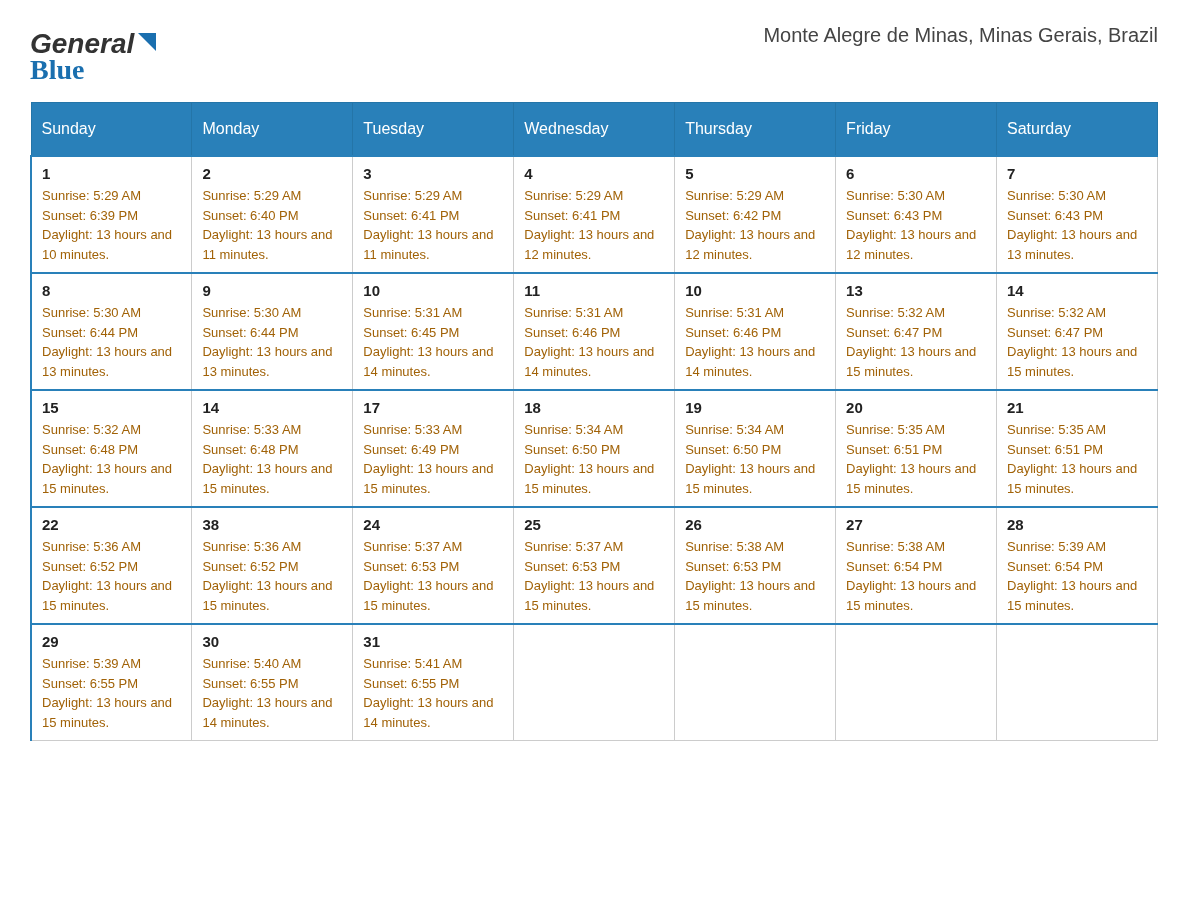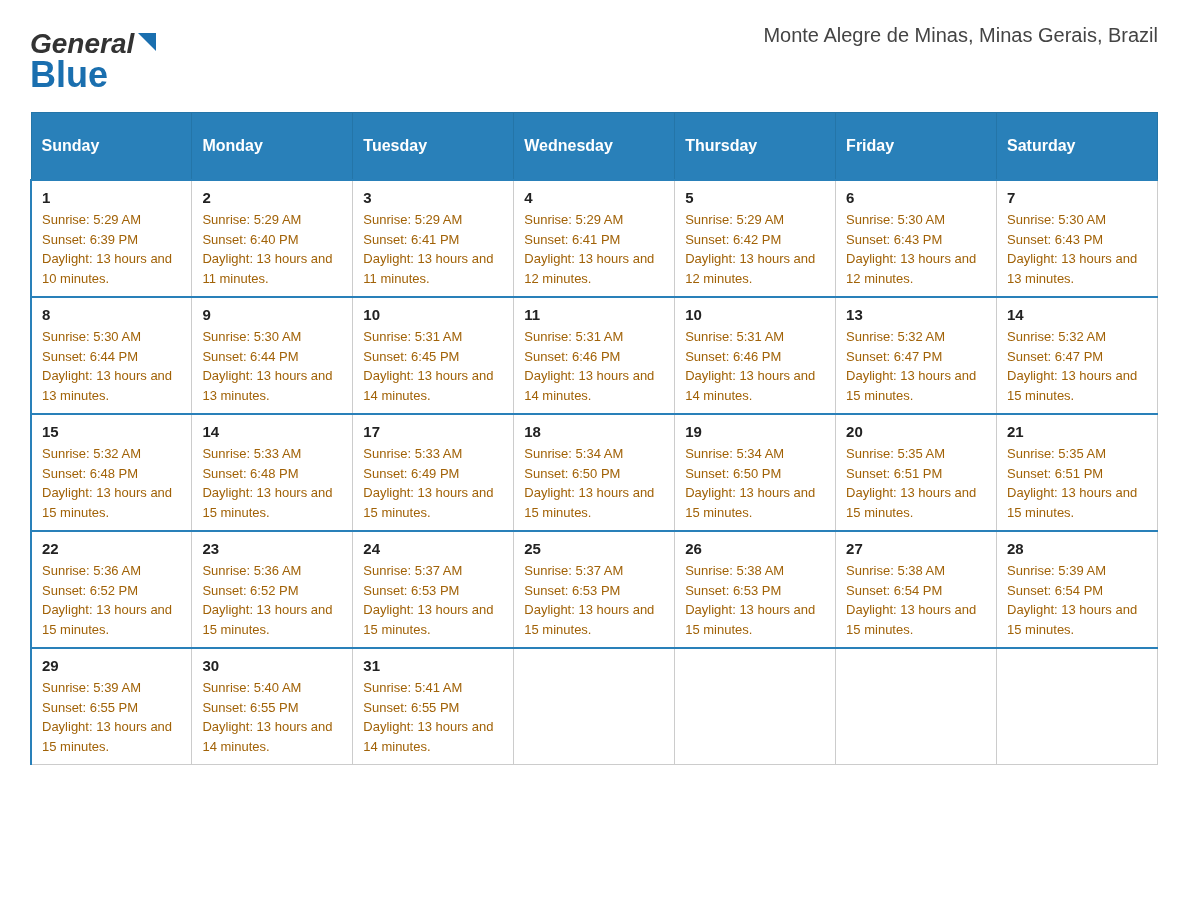--- a/index.html
+++ b/index.html
@@ -24,23 +24,24 @@
     }
     .logo-text {
       font-size: 28px;
       font-weight: bold;
       color: #333;
       line-height: 1;
       font-style: italic;
     }
     .logo-line2 {
       color: #1a6faf;
-      font-size: 36px;
+      font-size: 28px;
       font-weight: bold;
       margin-top: -4px;
+      font-family: Liberation Serif, serif;
     }
     .title-block {
       text-align: right;
     }
     .page-title {
       font-size: 52px;
       font-weight: normal;
       color: #222;
       line-height: 1.1;
     }
@@ -51,22 +52,22 @@
     }
     .calendar {
       width: 100%;
       border-collapse: collapse;
       margin-top: 16px;
     }
     .calendar th {
       background-color: #2980b9;
       color: #fff;
       font-size: 16px;
-      font-weight: bold;
-      padding: 24px 10px;
+      font-weight: normal;
+      padding: 17px 10px;
       text-align: left;
       border: 1px solid #2475a8;
     }
     .calendar td {
       vertical-align: top;
       padding: 8px 10px;
       border: 1px solid #ccc;
       font-size: 13px;
       color: #333;
       width: 14.28%;
@@ -300,21 +301,21 @@
       <tr class="week-row">
         <td>
           <span class="day-number">22</span>
           <div class="day-info">
             Sunrise: 5:36 AM<br>
             Sunset: 6:52 PM<br>
             Daylight: 13 hours and 15 minutes.
           </div>
         </td>
         <td>
-          <span class="day-number">23</span>
+          <span class="day-number">38</span>
           <div class="day-info">
             Sunrise: 5:36 AM<br>
             Sunset: 6:52 PM<br>
             Daylight: 13 hours and 15 minutes.
           </div>
         </td>
         <td>
           <span class="day-number">24</span>
           <div class="day-info">
             Sunrise: 5:37 AM<br>

